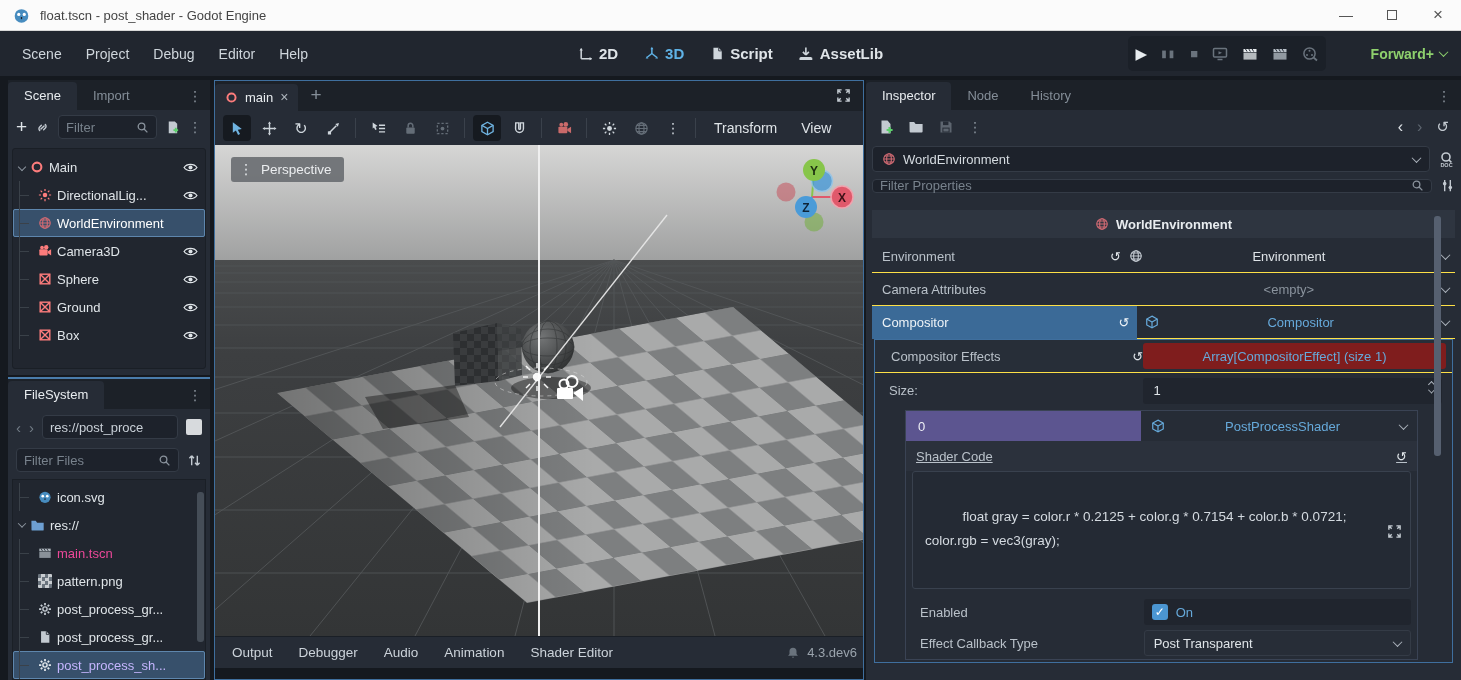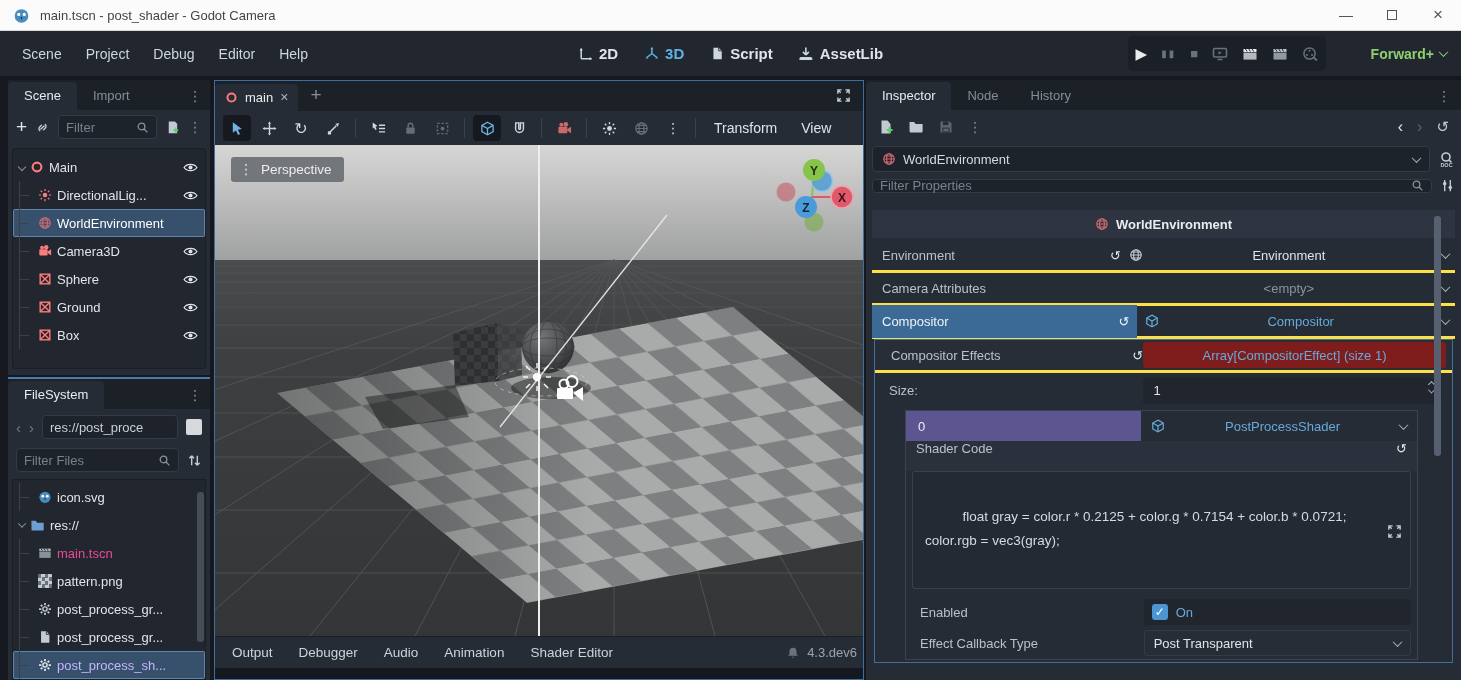--- a/index.html
+++ b/index.html
@@ -87,39 +87,39 @@
   #insp-tabs { height:30px; background:#1c2128; display:flex; align-items:flex-end; }
   #insp-toolrow { height:34px; display:flex; align-items:center; gap:14px; padding:0 12px; }
   #node-row { display:flex; align-items:center; gap:8px; padding:2px 6px 4px 6px; }
   #node-sel { flex:1; background:#1d222b; border:1px solid #343b46; border-radius:4px; height:26px;
     display:flex; align-items:center; gap:7px; padding:0 9px; }
   #filter-row { display:flex; align-items:center; gap:8px; padding:2px 6px 6px 6px; }
   #props { position:absolute; left:6px; right:6px; top:130px; bottom:4px; background:#262c36; overflow:hidden; }
   .prop-scrollbar { position:absolute; right:14px; top:6px; width:7px; height:240px; background:#566070; border-radius:3px; z-index:5; }
   #prop-head { height:28px; background:#2e3540; display:flex; align-items:center; justify-content:center; gap:7px;
     font-weight:bold; color:#e8ecef; margin-bottom:2px; }
-  .prow { height:33px; display:flex; align-items:center; padding:0 6px 0 10px; border-bottom:3px solid #fde047; }
+  .prow { height:33px; display:flex; align-items:center; padding:0 6px 0 10px; border-bottom:1px solid #fde047; }
   .prow .plabel { color:#b9c1c9; display:flex; align-items:center; flex:0 0 46%; gap:8px; }
   .prow .plabel .grow { flex:1; }
   .prow .pvalue { flex:1; display:flex; align-items:center; gap:7px; color:#dfe4e8; }
   .prow .pvalue .vcenter { flex:1; text-align:center; }
   .blue-box { border:1px solid #3f6f9e; margin:0 2px; position:relative; background:#262c36; }
   #comp-row .plabel-sel { background:#3b6a97; color:#eef3f7; height:33px; display:flex; align-items:center;
     flex:0 0 46%; padding:0 8px 0 10px; gap:8px; }
   .res-btn { flex:1; background:#7f1d1d; border-radius:3px; height:26px; display:flex; align-items:center;
     justify-content:center; color:#66a9da; }
   .blue-text { color:#66a9da; }
   #size-row { height:35px; display:flex; align-items:center; padding:0 10px 0 14px; }
   #size-val { flex:1; background:#20252e; border-radius:3px; height:26px; display:flex; align-items:center;
     padding:0 10px; color:#dfe4e8; position:relative; }
   #item-block { margin:2px 34px 2px 30px; border:1px solid #3a4354; background:#262c36; }
   #item-head { height:30px; display:flex; }
   #item-idx { flex:0 0 46%; background:#5c5590; color:#eef0f6; display:flex; align-items:center; padding:0 12px; }
   #item-type { flex:1; display:flex; align-items:center; gap:8px; padding:0 10px; background:#262c36; }
-  #shader-head { height:30px; background:#2b313c; display:flex; align-items:flex-start; padding:0 10px; color:#b9c1c9; }
+  #shader-head { height:30px; background:#2b313c; display:flex; align-items:center; padding:0 10px; color:#b9c1c9;text-decoration:underline; }
   #code-box { margin:0 6px 8px 6px; height:118px; background:#242a34; border:1px solid #39414e; border-radius:3px;
     padding:9px 12px; color:#d4dae0; line-height:24px; font-size:13.5px; white-space:pre-wrap; position:relative; }
   #code-expand { position:absolute; right:8px; top:52px; color:#c3cad1; }
   .half-dark { flex:1; background:#20252e; border-radius:3px; height:26px; display:flex; align-items:center; gap:8px; padding:0 8px; }
   .checkbox { width:16px; height:16px; background:#4b96d2; border-radius:3px; color:#fff; font-size:12px;
     display:flex; align-items:center; justify-content:center; flex:none; }
   .dropdown { flex:1; background:#272d37; border:1px solid #343b46; border-radius:3px; height:26px;
     display:flex; align-items:center; padding:0 9px; color:#dfe4e8; }
   .spin { position:absolute; right:8px; top:4px; display:flex; flex-direction:column; gap:2px; color:#aab2bb; }
   .spin .chev { width:5px; height:5px; }
@@ -303,21 +303,21 @@
           <path d="M8 1.5v8M8 9.5 4.8 6.3M8 9.5l3.2-3.2M2 12.5h12M2 12.5V14h12v-1.5"></path>
         </g>
       </symbol>
   </defs>
 </svg>
 
 <div id="titlebar">
   <svg class="ic" width="17" height="17" style="margin-left:13px;color:#478cbf">
       <use href="#s-godot"></use>
     </svg>
-  <span class="ttext">main.tscn - post_shader - Godot Camera</span>
+  <span class="ttext">float.tscn - post_shader - Godot Engine</span>
   <div id="win-controls">
     <div class="winbtn">—</div>
     <div class="winbtn">
         <span class="maxglyph"></span>
       </div>
     <div class="winbtn" style="font-size:17px">×</div>
   </div>
 </div>
 
 <div id="menubar">

